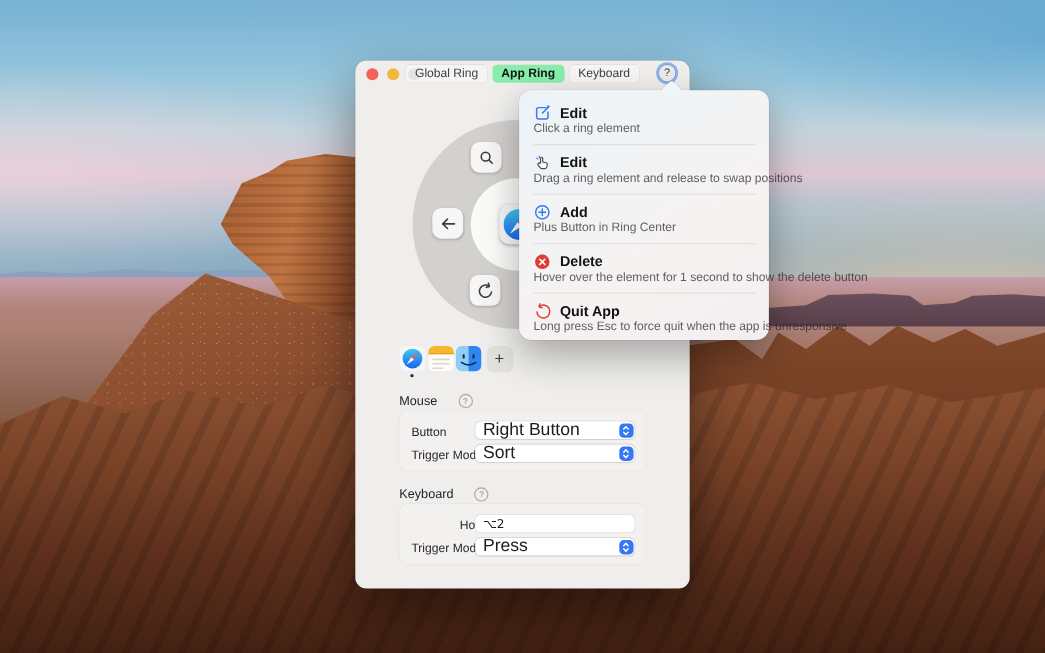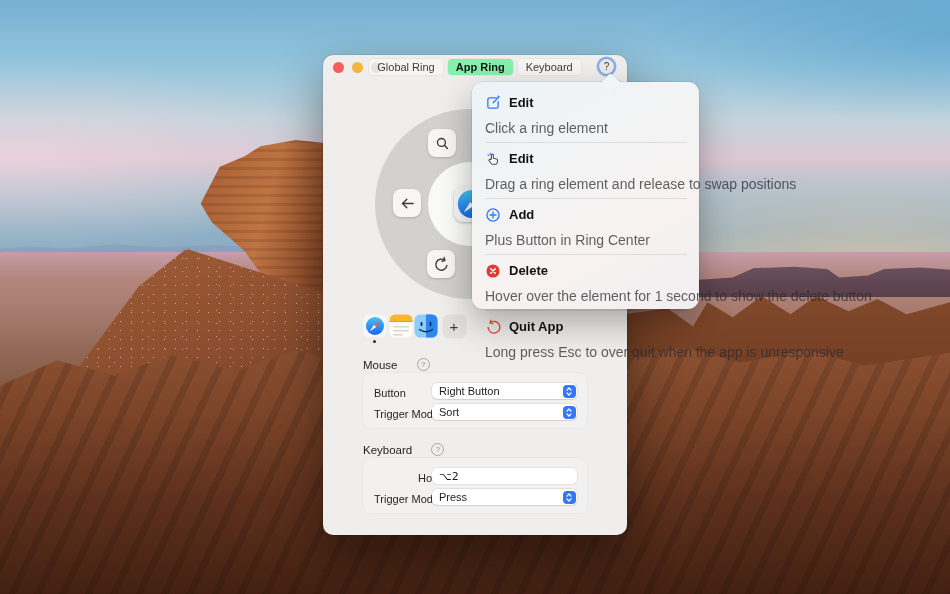--- a/index.html
+++ b/index.html
@@ -76,41 +76,41 @@
     font-size:15px;color:#3a3a3a;line-height:1;}
   .page-dot{position:absolute;left:50px;top:285px;width:3px;height:3px;border-radius:50%;background:#2c2c2c;}
   
   .section-label{position:absolute;font-size:11.5px;color:#1f1f1f;display:flex;align-items:center;gap:19px;}
   .mini-help{width:11px;height:11px;border-radius:50%;border:1px solid #a9a7a5;color:#8a8886;
     font-size:7.5px;display:inline-flex;align-items:center;justify-content:center;}
   .panel{position:absolute;left:40px;width:224px;height:55px;border-radius:8px;background:#f3f1ef;
     box-shadow:0 0 0 .5px rgba(0,0,0,.05);}
   .row-label{position:absolute;left:51px;font-size:11px;color:#262626;}
   .control{position:absolute;left:109px;width:145px;height:16px;border-radius:5px;background:#ffffff;
-    box-shadow:0 0 0 .5px rgba(0,0,0,.12),0 .5px 1px rgba(0,0,0,.08);font-size:11px;color:#1c1c1c;
+    box-shadow:0 0 0 .5px rgba(0,0,0,.12),0 .5px 1px rgba(0,0,0,.08);font-size:16px;color:#1c1c1c;
     display:flex;align-items:center;padding:0;box-sizing:border-box;}
   .control .val{padding-left:7px;flex:1;}
   .stepper{width:13px;height:13px;margin-right:1.5px;border-radius:4px;background:#3478f6;
     display:flex;align-items:center;justify-content:center;}
   .stepper svg{width:8px;height:11px;}
   .hotkey-input{position:absolute;left:109px;width:145px;height:16px;border-radius:5px;background:#fff;border:none;
     box-shadow:0 0 0 .5px rgba(0,0,0,.12);font-size:11px;color:#1c1c1c;padding:0 0 0 7px;box-sizing:border-box;
     font-family:"DejaVu Sans","Liberation Sans",sans-serif;}
   
   .popover{position:absolute;left:472px;top:82px;width:227px;height:227px;z-index:6;border-radius:11px;
     background:linear-gradient(150deg,#ecf3f8 0%,#f2f3f4 35%,#f7f2f1 68%,#f2edf0 100%);
     box-shadow:0 14px 34px rgba(0,0,0,.30),0 0 0 .5px rgba(0,0,0,.12);}
   .pop-arrow{position:absolute;left:131px;top:-6.5px;width:15px;height:15px;background:#f0f5f8;
     transform:rotate(45deg);border-radius:3px 0 0 0;box-shadow:-1px -1px 1px rgba(0,0,0,.05);}
   .pop-list{position:relative;padding:12px 0 0 0;}
   .pop-item{padding:0 12px 0 13px;}
   .pop-title-row{display:flex;align-items:center;gap:8px;height:17px;}
   .pop-title-row svg{width:16px;height:16px;flex:0 0 16px;}
   .pop-title{font-size:13px;font-weight:bold;color:#121212;}
-  .pop-desc{font-size:14px;color:rgba(42,42,46,.74);margin-top:11px;line-height:12px;white-space:nowrap;}
+  .pop-desc{font-size:11px;color:rgba(42,42,46,.74);margin-top:0;line-height:12px;white-space:nowrap;}
   .pop-sep{height:1px;background:rgba(0,0,0,.085);margin:7.5px 12px 7.5px 13px;}
 </style>
 </head>
 <body>
 
 <div class="wallpaper">
   <div class="sky"></div>
   <div class="sky-overlay"></div>
   <div class="far-mesas-left"></div>
   <div class="plain"></div>
@@ -319,17 +319,17 @@
     <div class="pop-sep"></div>
 
     <div class="pop-item">
       <div class="pop-title-row">
         <svg viewBox="0 0 18 18" fill="none" stroke="#e23b36" stroke-width="1.5" stroke-linecap="round" stroke-linejoin="round">
           <path d="M6 4.1A6.6 6.6 0 1 1 3.5 9.6"></path>
           <polyline points="6.6,1.4 5.7,4.4 8.7,5.3"></polyline>
         </svg>
         <span class="pop-title">Quit App</span>
       </div>
-      <div class="pop-desc">Long press Esc to over quit when the app is unresponsive</div>
+      <div class="pop-desc">Long press Esc to force quit when the app is unresponsive</div>
     </div>
 
   </div>
 </div>
 
 </body></html>

